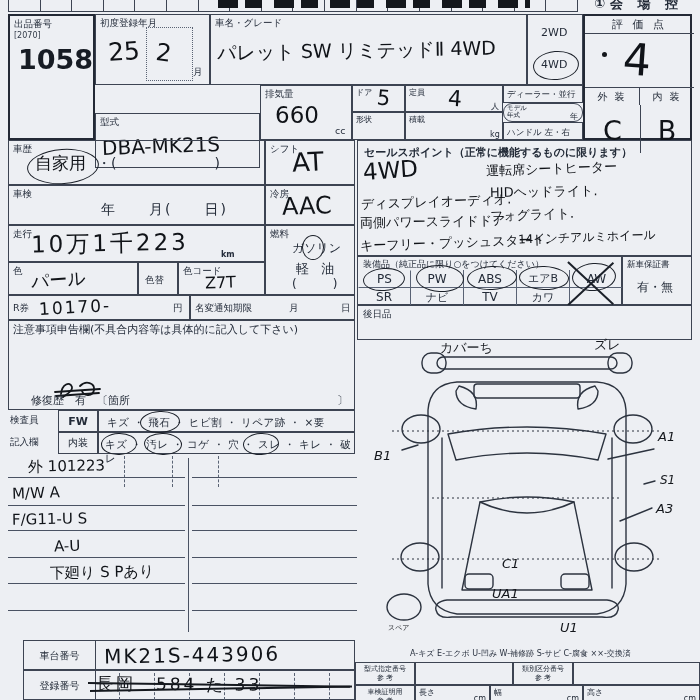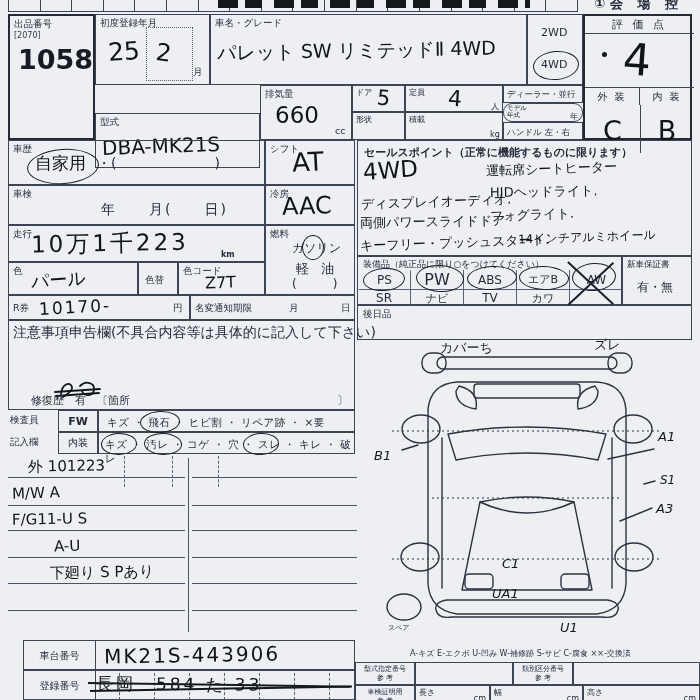--- a/index.html
+++ b/index.html
@@ -187,21 +187,21 @@
   <div class="hw c" style="left:30px;top:3px;font-size:17px;letter-spacing:2px;transform:rotate(-3deg);">10170-</div>
   <div class="lbl c" style="left:164px;top:7px;">円</div>
 </div>
 <div class="c bd" style="left:190px;top:295px;width:165px;height:25px;">
   <div class="lbl c" style="left:4px;top:7px;">名変通知期限</div>
   <div class="lbl c" style="left:98px;top:7px;">月</div>
   <div class="lbl c" style="left:150px;top:7px;">日</div>
 </div>
 
 <div class="c bd" style="left:8px;top:320px;width:347px;height:90px;">
-  <div class="lbl c" style="left:4px;top:3px;font-size:14px;">注意事項申告欄(不具合内容等は具体的に記入して下さい)</div>
+  <div class="lbl c" style="left:4px;top:3px;font-size:11px;">注意事項申告欄(不具合内容等は具体的に記入して下さい)</div>
   <div class="c" style="left:22px;top:72px;font-size:11px;">修復歴　有　〔箇所</div>
   <div class="c" style="left:328px;top:72px;font-size:11px;">〕</div>
 </div>
 
 <div class="c" style="left:8px;top:410px;width:347px;height:22px;">
   <div class="lbl c" style="left:2px;top:5px;">検査員</div>
   <div class="c bd ctr" style="left:50px;top:0;width:40px;height:22px;font-size:11px;font-weight:600;">FW</div>
   <div class="c bd" style="left:90px;top:0;width:257px;height:22px;">
     <div class="c" style="left:8px;top:5px;font-size:10.5px;letter-spacing:0.5px;">キズ ・ 飛石 ・ ヒビ割 ・ リペア跡 ・ ×要</div>
   </div>
@@ -267,21 +267,21 @@
   <div class="hw c" style="left:128px;top:21px;font-size:13px;transform:rotate(-2deg);">運転席シートヒーター</div>
   <div class="hw c" style="left:132px;top:44px;font-size:13px;transform:rotate(-1deg);">HIDヘッドライト.</div>
   <div class="hw c" style="left:132px;top:67px;font-size:13px;transform:rotate(-2deg);">フォグライト.</div>
   <div class="hw c" style="left:160px;top:90px;font-size:12px;transform:rotate(-2deg);">14インチアルミホイール</div>
 </div>
 
 <div class="c bd" style="left:357px;top:256px;width:265px;height:49px;">
   <div class="c" style="left:5px;top:1px;font-size:9px;">装備品（純正品に限り○をつけてください）</div>
   <div class="c" style="left:0;top:13px;width:265px;height:36px;display:grid;grid-template-columns:repeat(5,1fr);grid-template-rows:1fr 1fr;">
     <div class="ctr" style="border:0.8px solid #59627400;border-right:0.8px solid #596274;border-bottom:0.8px solid #596274;font-size:12px;">PS</div>
-    <div class="ctr" style="border-right:0.8px solid #596274;border-bottom:0.8px solid #596274;font-size:16px;">PW</div>
+    <div class="ctr" style="border-right:0.8px solid #596274;border-bottom:0.8px solid #596274;font-size:12px;">PW</div>
     <div class="ctr" style="border-right:0.8px solid #596274;border-bottom:0.8px solid #596274;font-size:12px;">ABS</div>
     <div class="ctr" style="border-right:0.8px solid #596274;border-bottom:0.8px solid #596274;font-size:11px;">エアB</div>
     <div class="ctr" style="border-bottom:0.8px solid #596274;font-size:12px;">AW</div>
     <div class="ctr" style="border-right:0.8px solid #596274;font-size:12px;">SR</div>
     <div class="ctr" style="border-right:0.8px solid #596274;font-size:11px;">ナビ</div>
     <div class="ctr" style="border-right:0.8px solid #596274;font-size:12px;">TV</div>
     <div class="ctr" style="border-right:0.8px solid #596274;font-size:11px;">カワ</div>
     <div></div>
   </div>
 </div>

